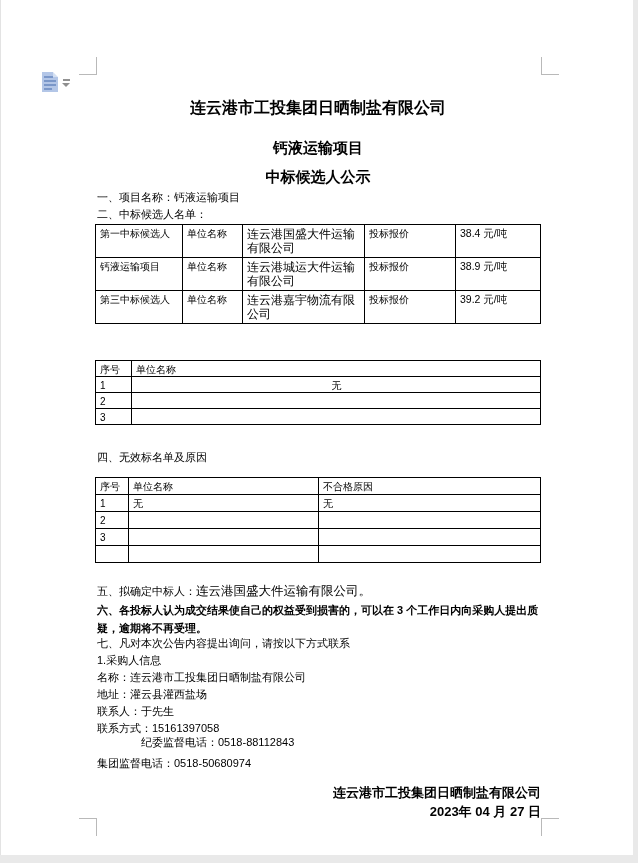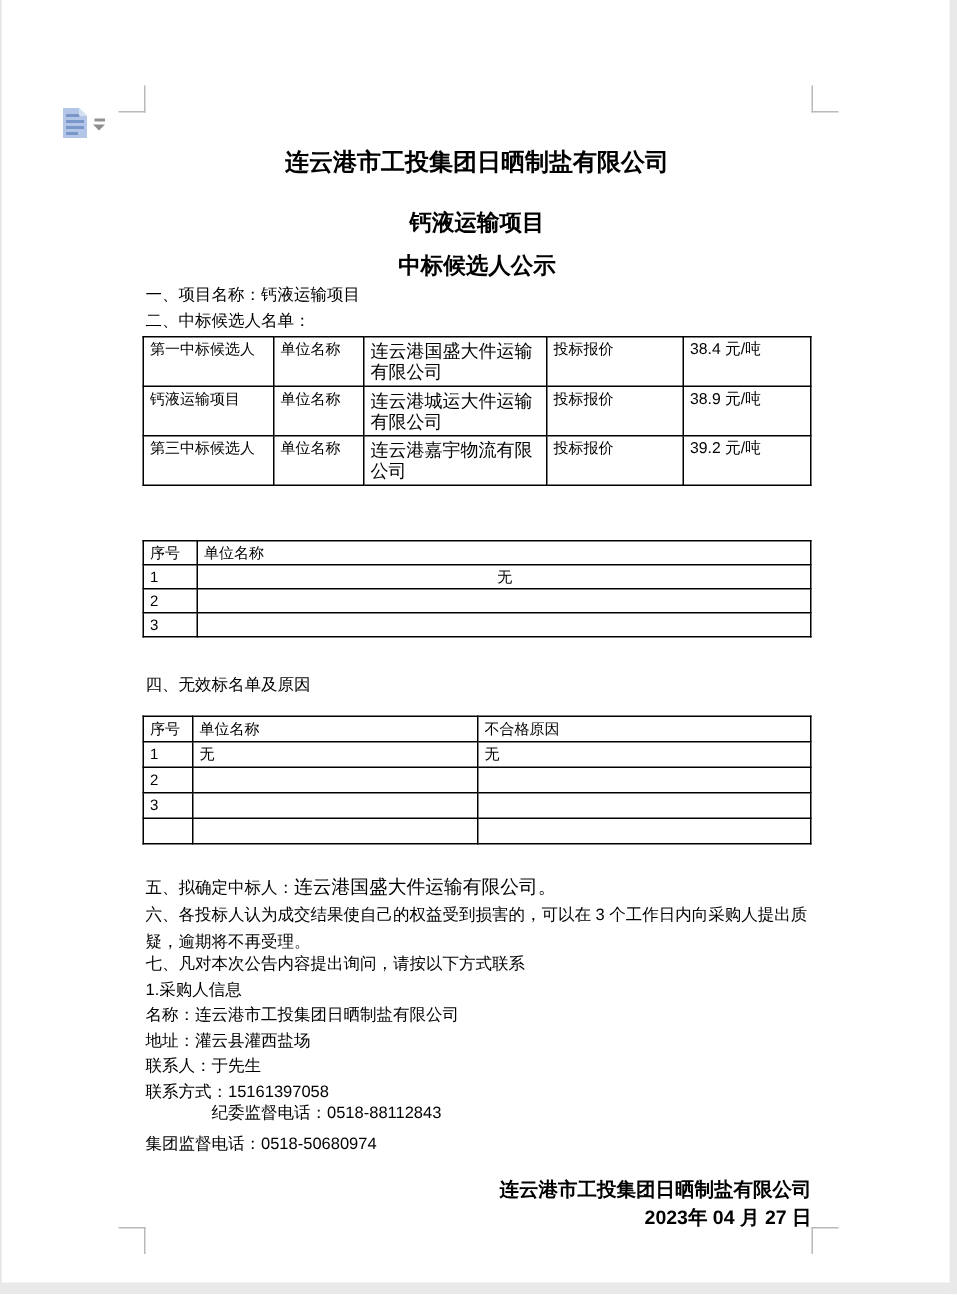--- a/index.html
+++ b/index.html
@@ -57,21 +57,21 @@
   .tbl-candidates .unit-cell  { font-size:12px; line-height:14px; }
   .tbl-candidates .price-cell { font-size:10.5px; }
   .tbl-other { top:360px; }
   .tbl-other td { height:15px; }
   .tbl-other .center { text-align:center; }
   .tbl-invalid { top:477px; }
   .tbl-invalid td { height:17px; }
 
   .s5 { left:97px; top:583px; font-size:11px; }
   .s5 .winner { font-size:12.5px;text-align:center; }
-  .s6 { left:97px; top:601px; width:450px; font-size:11px; line-height:18px; }
+  .s6 { left:97px; top:601px; width:450px; font-size:11px; line-height:18px;font-weight:bold; }
   .s7 { top:637px; }
   .buyer-heading { top:654px; }
   .c1 { top:671px;text-align:center; } .c2 { top:688px; } .c3 { top:705px; }
   .c4 { top:722px; } .c5 { top:736px;margin-left:44px; } .c6 { top:757px; }
 
   .footer { left:95px; top:783px; width:446px; text-align:right;
             font-size:13px; font-weight:bold; line-height:19px; }
 </style>
 </head>
 <body>

